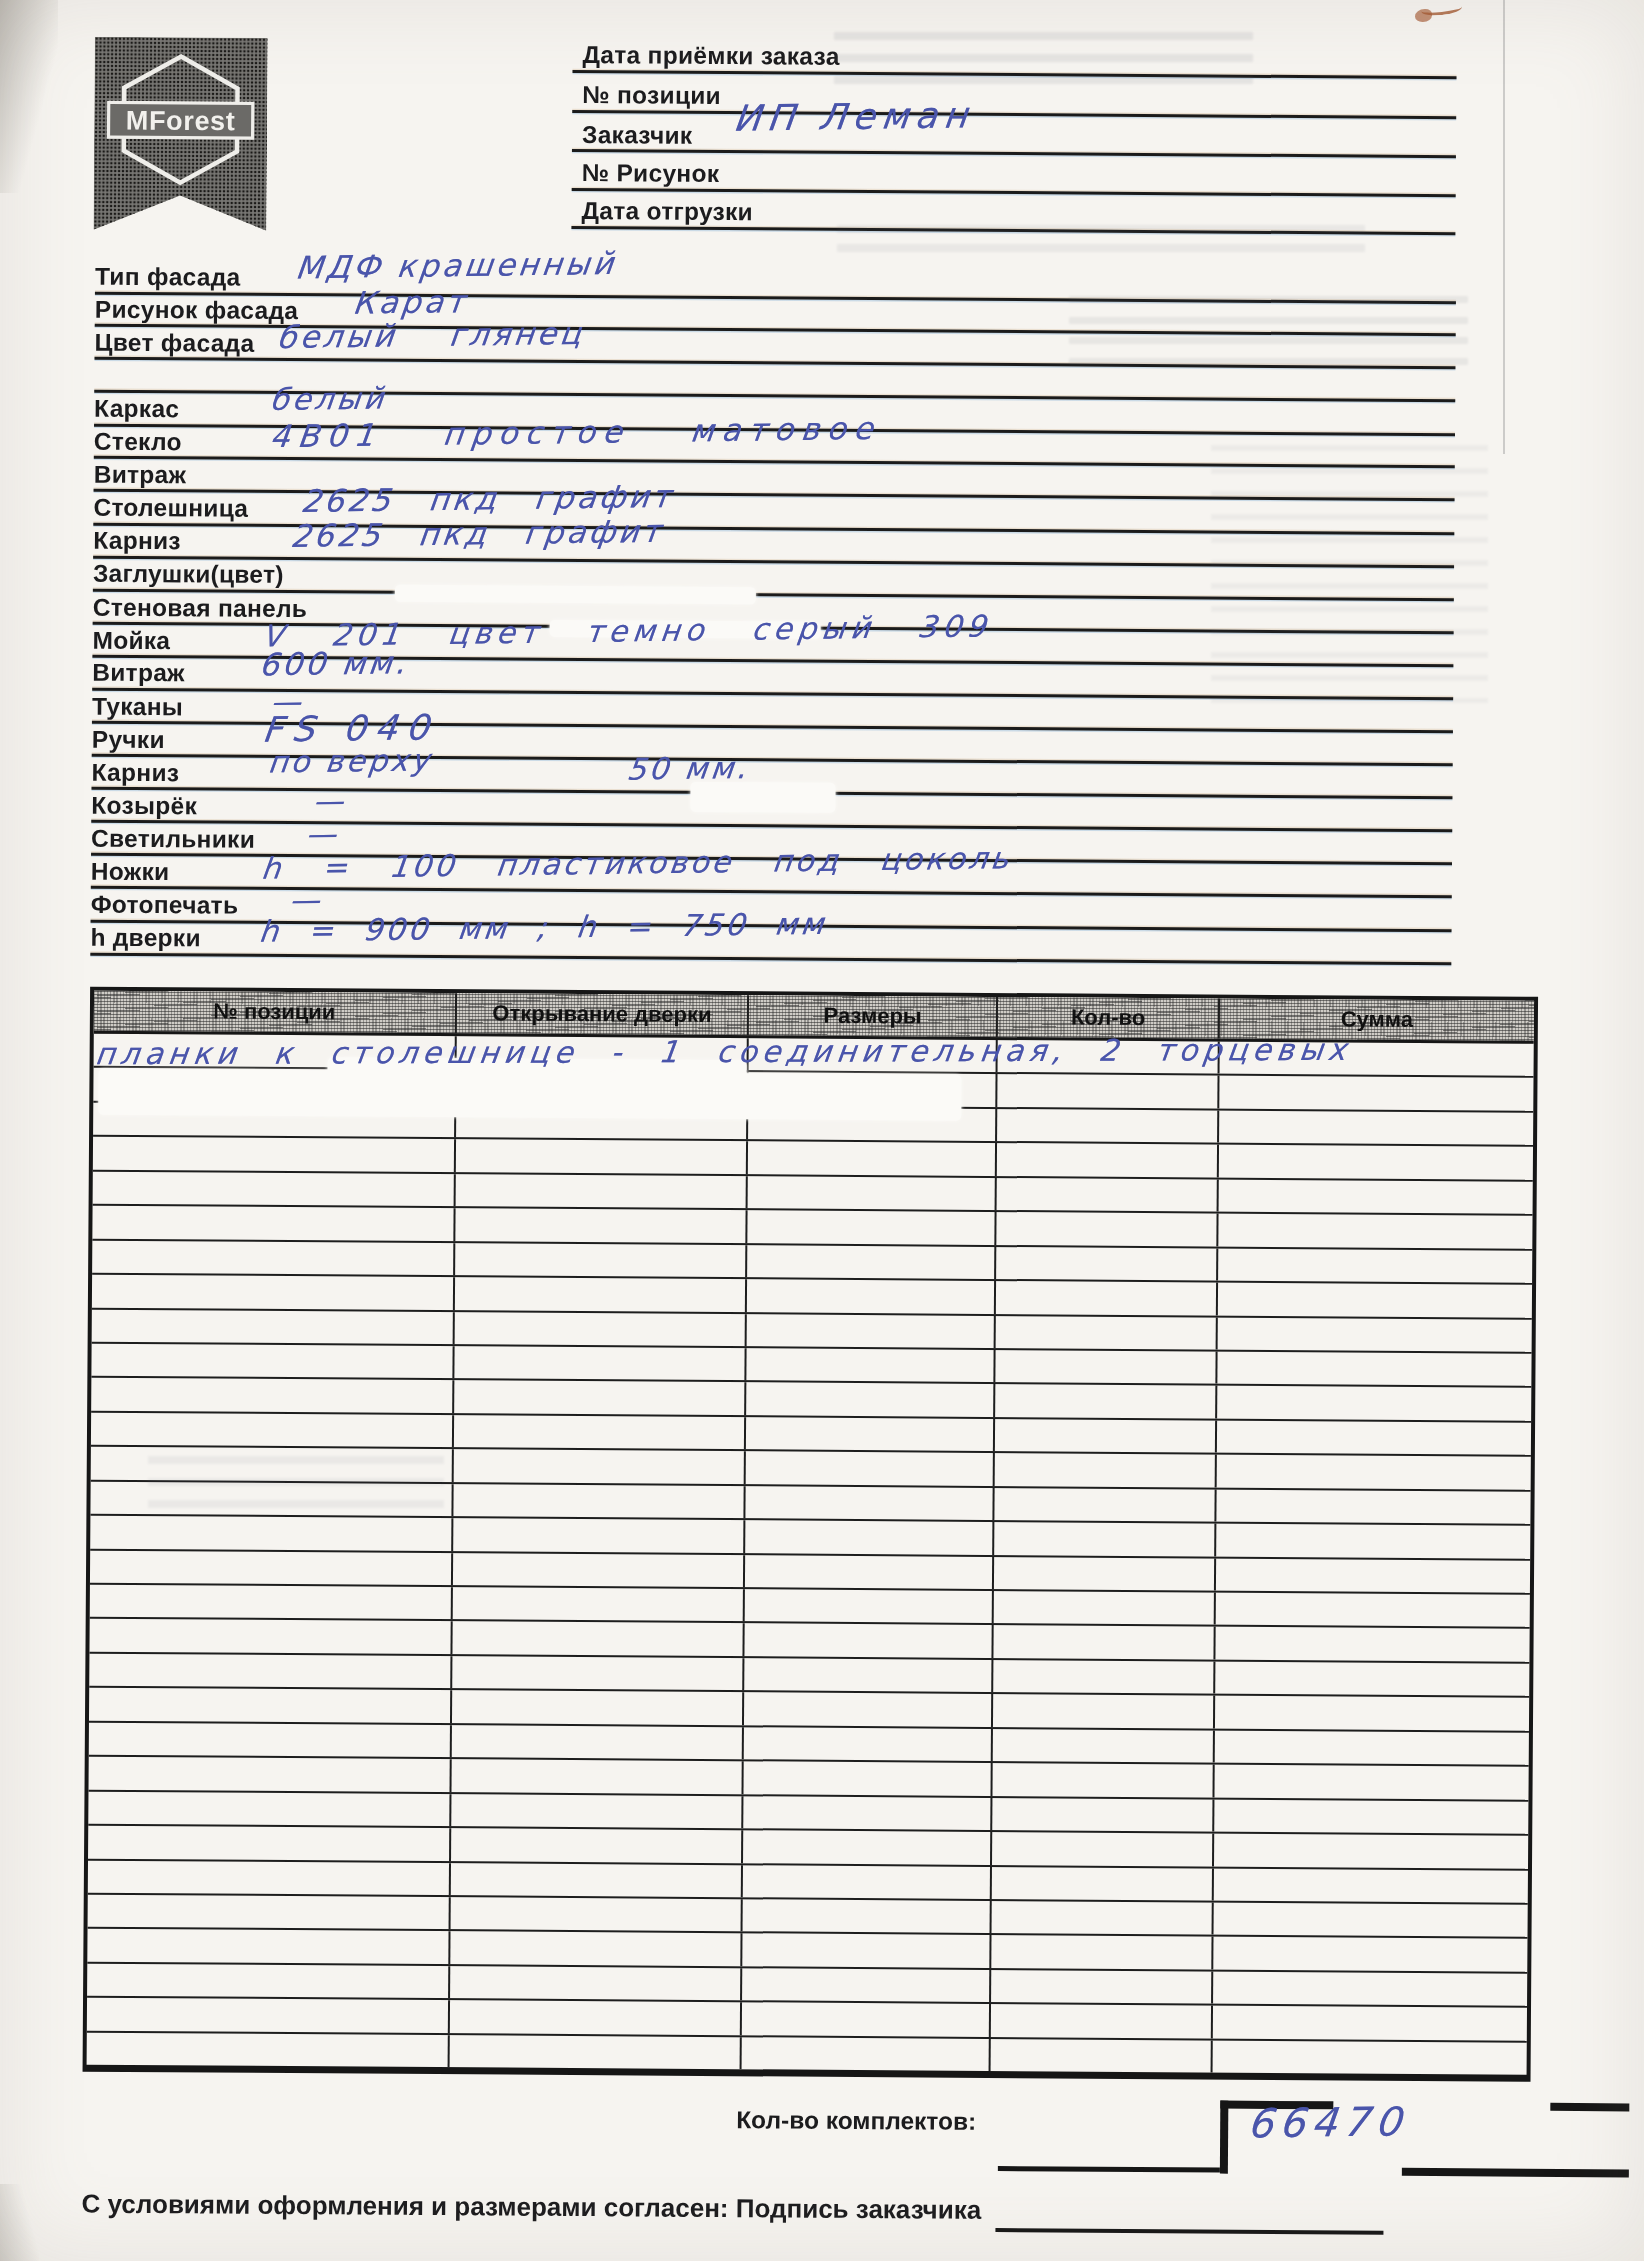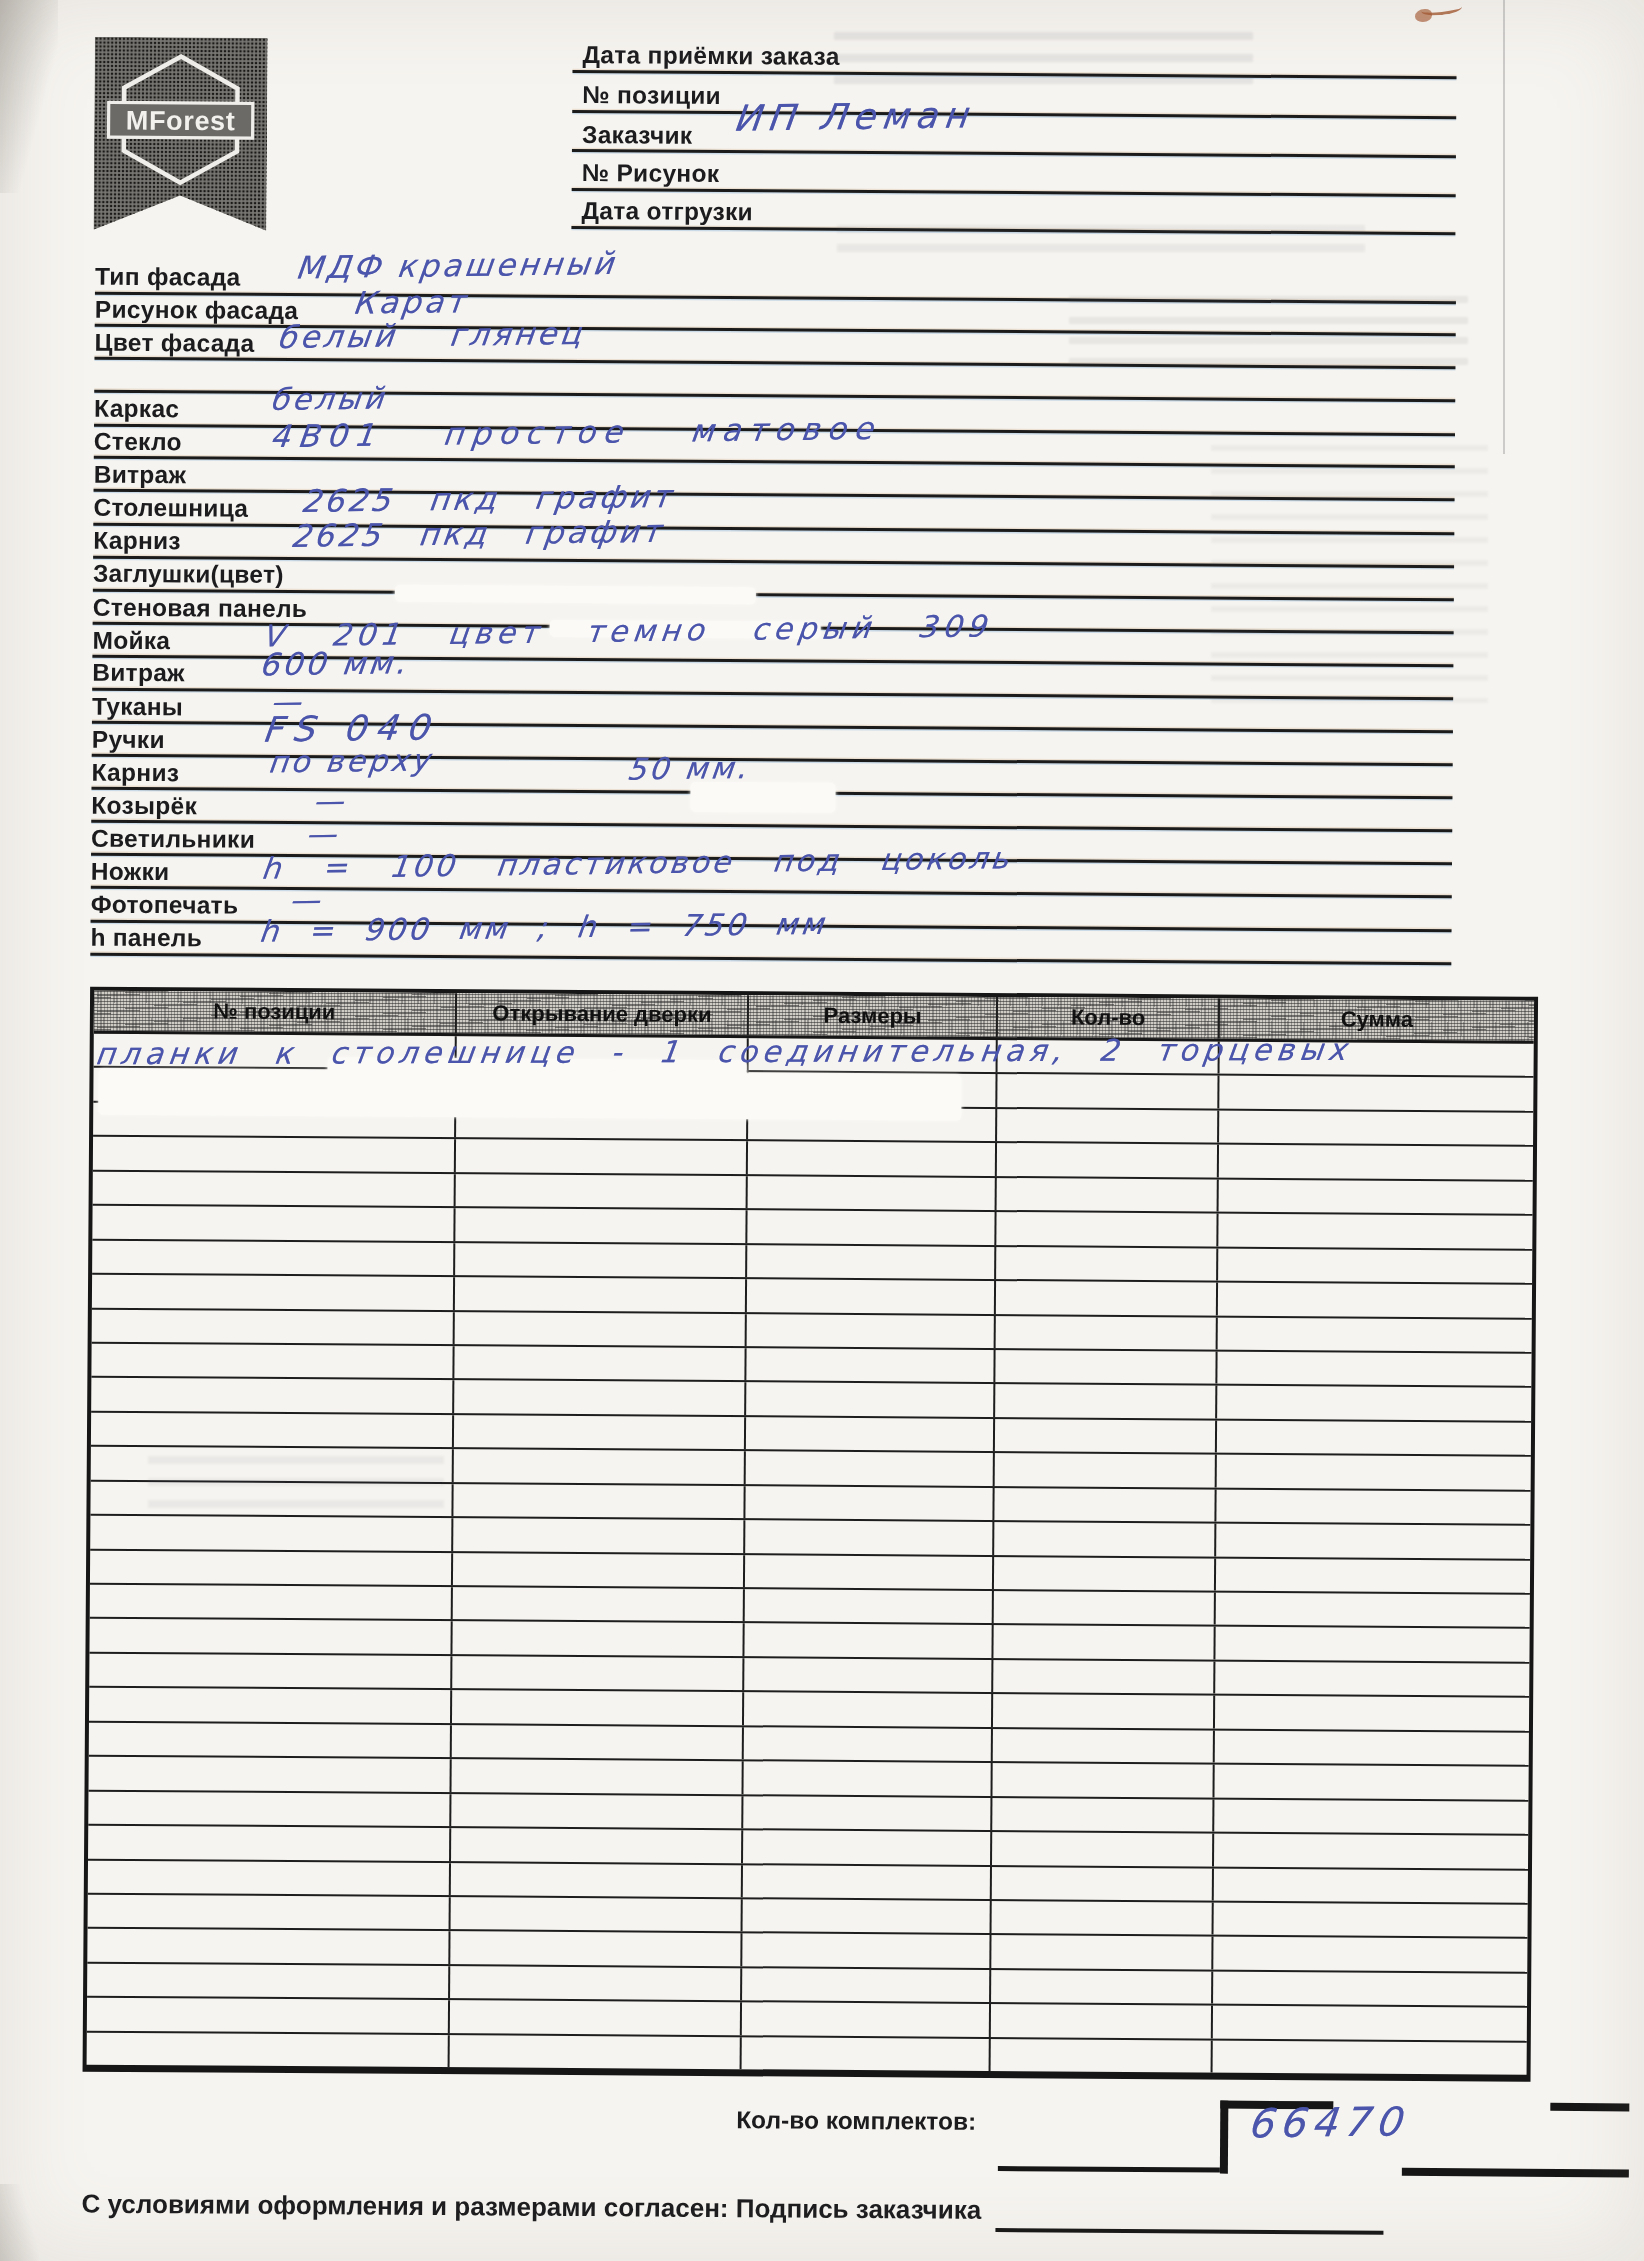--- a/index.html
+++ b/index.html
@@ -172,21 +172,21 @@
     <div class="ln" style="top:852px"></div>
 
     <div class="lbl" style="top:857px">Ножки</div>
     <div class="hw" style="top:841px;left:271px;word-spacing:26px">h = 100 пластиковое под цоколь</div>
     <div class="ln" style="top:885px"></div>
 
     <div class="lbl" style="top:890px">Фотопечать</div>
     <div class="hw" style="top:880px;left:298px">—</div>
     <div class="ln" style="top:919px"></div>
 
-    <div class="lbl" style="top:923px">h панель</div>
+    <div class="lbl" style="top:923px">h дверки</div>
     <div class="hw" style="top:906px;left:269px;word-spacing:14px">h = 900 мм ; h = 750 мм</div>
     <div class="ln" style="top:952px"></div>
 
     <div class="otable">
       <div class="thead">
         <div class="tcell c0">№ позиции</div>
         <div class="tcell c1">Открывание дверки</div>
         <div class="tcell c2">Размеры</div>
         <div class="tcell c3">Кол-во</div>
         <div class="tcell c4">Сумма</div>

